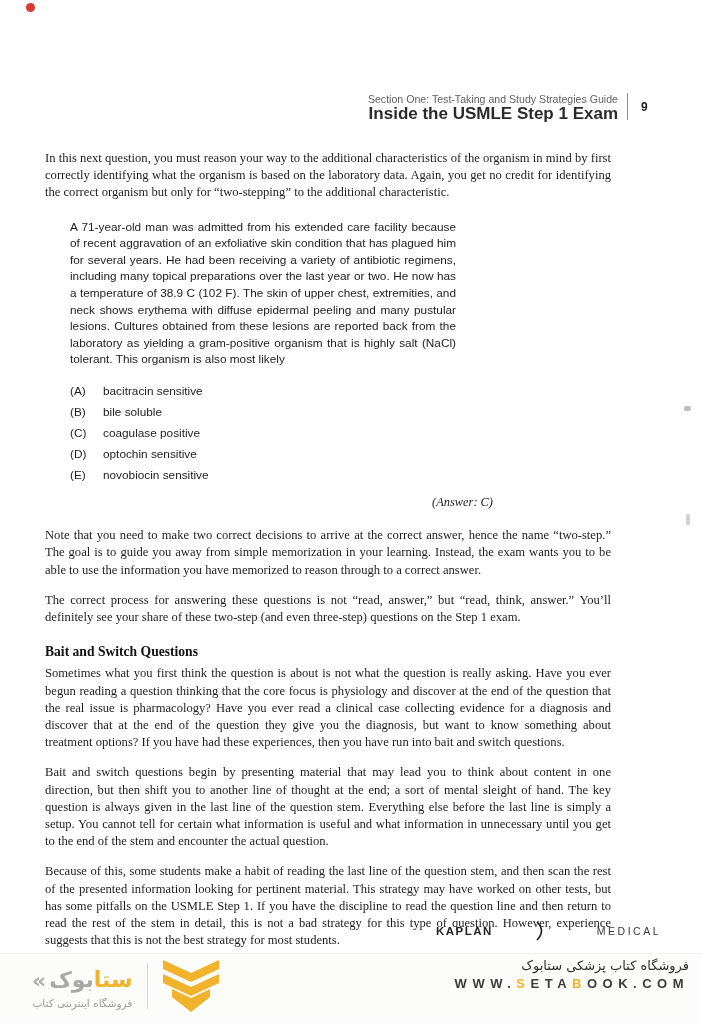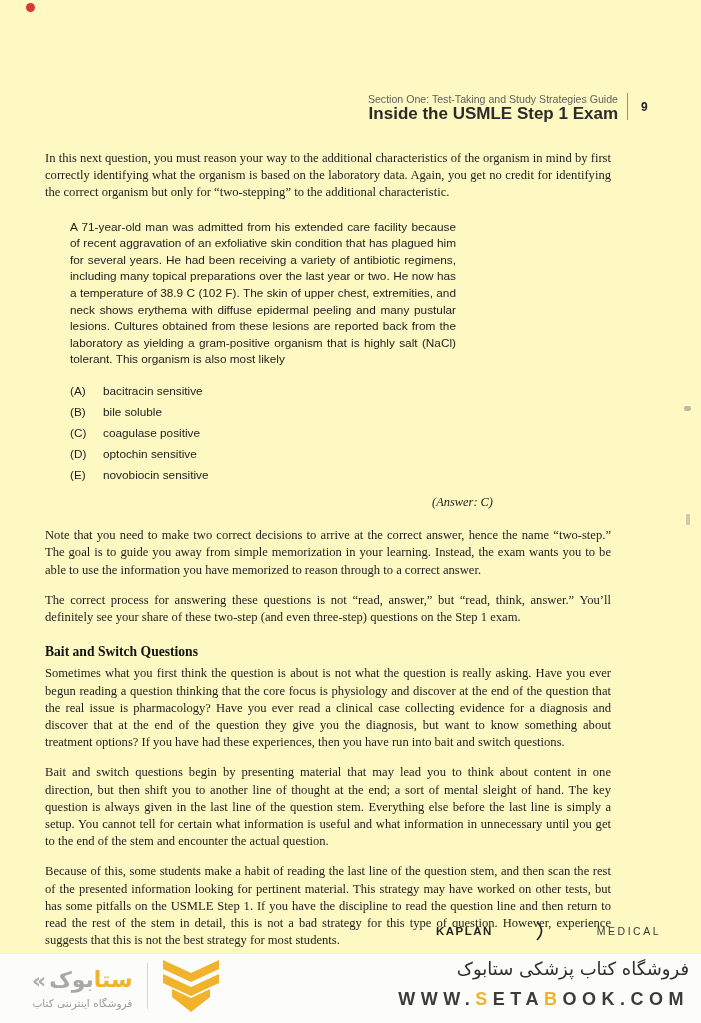--- a/index.html
+++ b/index.html
@@ -1,18 +1,18 @@
 <!DOCTYPE html>
 <html><head>
 <meta charset="utf-8">
 <style>
   html,body{margin:0;padding:0;background:#e8e8e8;}
   .page{
     position:relative;width:701px;height:1023px;margin:0 auto;
-    background:#fef9c3;overflow:hidden;
+    background:#ffffff;overflow:hidden;
     font-family:"Liberation Serif",serif;color:#1d1d1d;
   }
   .page *{box-sizing:border-box;}
 
   
   .red-dot{position:absolute;left:26px;top:3px;width:9px;height:9px;border-radius:50%;background:#d93a30;}
 
   
   .running-header{
     position:absolute;top:93px;right:46px;
@@ -72,22 +72,22 @@
   .banner-left{position:absolute;left:32px;top:6px;display:flex;align-items:center;}
   .wordmark-block{display:flex;flex-direction:column;align-items:center;}
   .wordmark-line{display:flex;align-items:flex-end;}
   .quote-glyph{font-family:"DejaVu Sans",sans-serif;font-size:22px;font-weight:700;color:#ababab;margin-right:3px;line-height:30px;}
   .wordmark-word{direction:rtl;font-family:"DejaVu Sans",sans-serif;font-size:22px;font-weight:700;line-height:32px;}
   .wm-accent{color:#f2b32c;}
   .wm-gray{color:#a8a8a8;}
   .wordmark-tagline{font-family:"DejaVu Sans",sans-serif;font-size:10.5px;color:#9b9b9b;margin-top:1px;direction:rtl;}
   .banner-divider{width:1px;height:46px;background:#d6d6d3;margin:0 12px 0 14px;}
   .banner-right{position:absolute;right:12px;top:4px;text-align:right;}
-  .store-title{font-family:"DejaVu Sans",sans-serif;font-size:18px;color:#2e2e2e;direction:rtl;}
-  .site-url{margin-top:10px;font-family:"Liberation Sans",sans-serif;font-weight:700;font-size:18px;letter-spacing:5.5px;color:#3c3c3c;white-space:nowrap;}
+  .store-title{font-family:"DejaVu Sans",sans-serif;font-size:13px;color:#2e2e2e;direction:rtl;}
+  .site-url{margin-top:3px;font-family:"Liberation Sans",sans-serif;font-weight:700;font-size:13px;letter-spacing:5.5px;color:#3c3c3c;white-space:nowrap;}
   .url-accent{color:#f2b32c;}
 </style>
 </head>
 <body>
 
 <div class="page">
 
   <div class="red-dot"></div>
 
   <div class="running-header">

